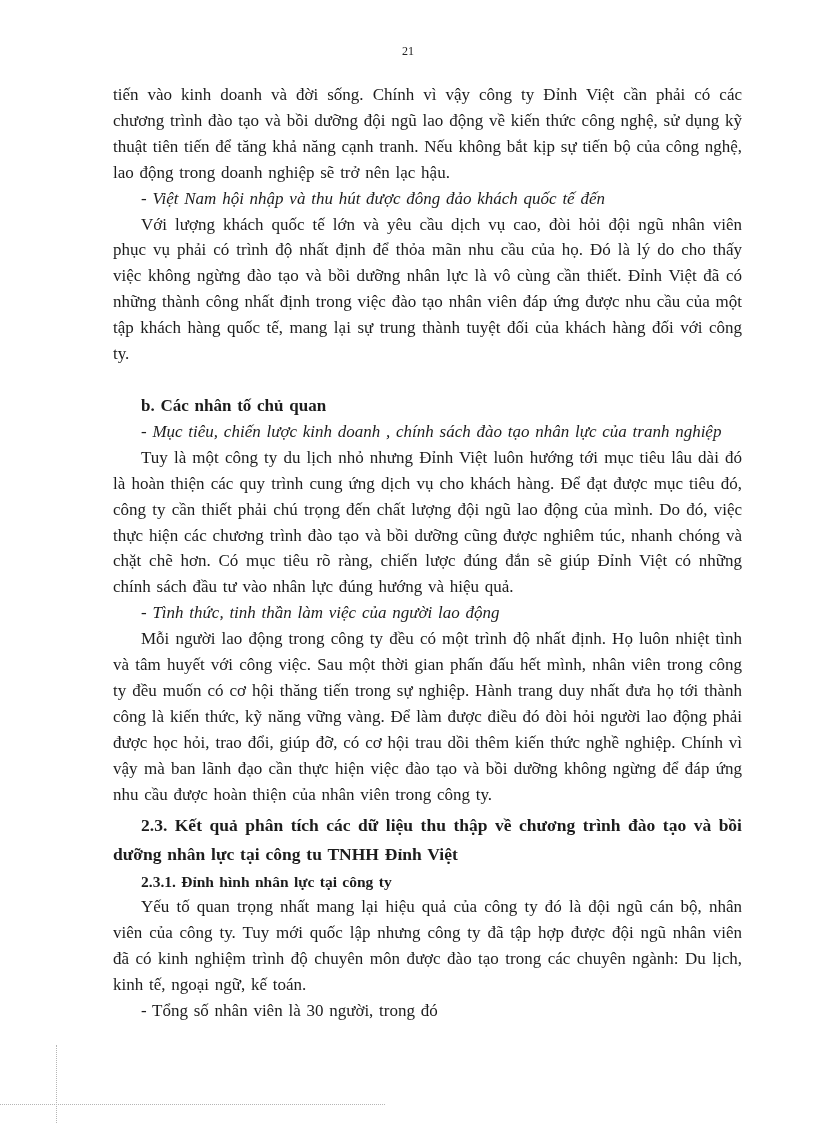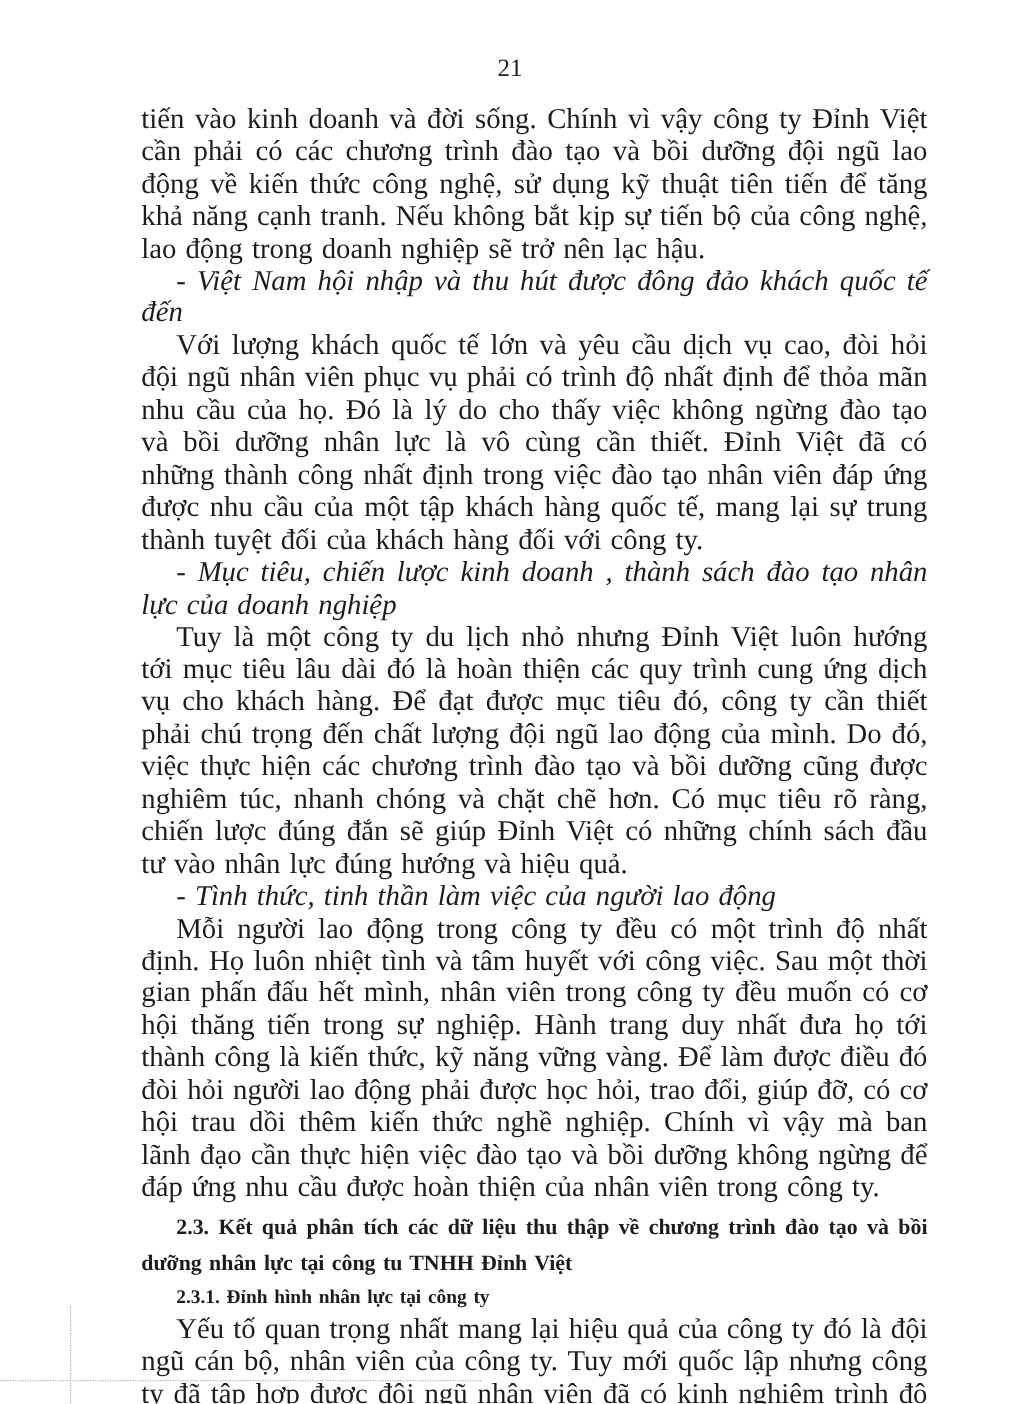--- a/index.html
+++ b/index.html
@@ -13,31 +13,31 @@
     font-family: "Liberation Serif", "DejaVu Serif", serif;
     color: #1c1c1c;
     overflow: hidden;
   }
   .page-number {
     position: absolute;
     top: 44px;
     left: 0;
     right: 0;
     text-align: center;
-    font-size: 20px;
+    font-size: 12px;
     color: #222;
   }
   .content {
     position: absolute;
     top: 82px;
     left: 113px;
     width: 629px;
   }
   .content p {
-    font-size: 23px;
+    font-size: 17px;
     line-height: 25.9px;
     text-align: justify;
     word-spacing: 1.5px;
   }
   .indent { text-indent: 28px; }
   .italic { font-style: italic; }
   .b-heading {
     font-weight: bold;
     margin-top: 26px;
   }
@@ -77,22 +77,23 @@
   <div class="page-number">21</div>
 
   <section class="content">
 
     <p>tiến vào kinh doanh và đời sống. Chính vì vậy công ty Đỉnh Việt cần phải có các chương trình đào tạo và bồi dưỡng đội ngũ lao động về kiến thức công nghệ, sử dụng kỹ thuật tiên tiến để tăng khả năng cạnh tranh. Nếu không bắt kịp sự tiến bộ của công nghệ, lao động trong doanh nghiệp sẽ trở nên lạc hậu.</p>
 
     <p class="italic indent">- Việt Nam hội nhập và thu hút được đông đảo khách quốc tế đến</p>
 
     <p class="indent">Với lượng khách quốc tế lớn và yêu cầu dịch vụ cao, đòi hỏi đội ngũ nhân viên phục vụ phải có trình độ nhất định để thỏa mãn nhu cầu của họ. Đó là lý do cho thấy việc không ngừng đào tạo và bồi dưỡng nhân lực là vô cùng cần thiết. Đỉnh Việt đã có những thành công nhất định trong việc đào tạo nhân viên đáp ứng được nhu cầu của một tập khách hàng quốc tế, mang lại sự trung thành tuyệt đối của khách hàng đối với công ty.</p>
 
+    <p class="b-heading indent">b. Các nhân tố chủ quan</p>
 
-    <p class="italic indent">- Mục tiêu, chiến lược kinh doanh , thành sách đào tạo nhân lực của doanh nghiệp</p>
+    <p class="italic indent">- Mục tiêu, chiến lược kinh doanh , chính sách đào tạo nhân lực của tranh nghiệp</p>
 
     <p class="indent">Tuy là một công ty du lịch nhỏ nhưng Đỉnh Việt luôn hướng tới mục tiêu lâu dài đó là hoàn thiện các quy trình cung ứng dịch vụ cho khách hàng. Để đạt được mục tiêu đó, công ty cần thiết phải chú trọng đến chất lượng đội ngũ lao động của mình. Do đó, việc thực hiện các chương trình đào tạo và bồi dưỡng cũng được nghiêm túc, nhanh chóng và chặt chẽ hơn. Có mục tiêu rõ ràng, chiến lược đúng đắn sẽ giúp Đỉnh Việt có những chính sách đầu tư vào nhân lực đúng hướng và hiệu quả.</p>
 
     <p class="italic indent">- Tình thức, tinh thần làm việc của người lao động</p>
 
     <p class="indent">Mỗi người lao động trong công ty đều có một trình độ nhất định. Họ luôn nhiệt tình và tâm huyết với công việc. Sau một thời gian phấn đấu hết mình, nhân viên trong công ty đều muốn có cơ hội thăng tiến trong sự nghiệp. Hành trang duy nhất đưa họ tới thành công là kiến thức, kỹ năng vững vàng. Để làm được điều đó đòi hỏi người lao động phải được học hỏi, trao đổi, giúp đỡ, có cơ hội trau dồi thêm kiến thức nghề nghiệp. Chính vì vậy mà ban lãnh đạo cần thực hiện việc đào tạo và bồi dưỡng không ngừng để đáp ứng nhu cầu được hoàn thiện của nhân viên trong công ty.</p>
 
     <p class="sec-heading indent">2.3. Kết quả phân tích các dữ liệu thu thập về chương trình đào tạo và bồi dưỡng nhân lực tại công tu TNHH Đỉnh Việt</p>
 
     <p class="sub-heading indent">2.3.1. Đỉnh hình nhân lực tại công ty</p>

